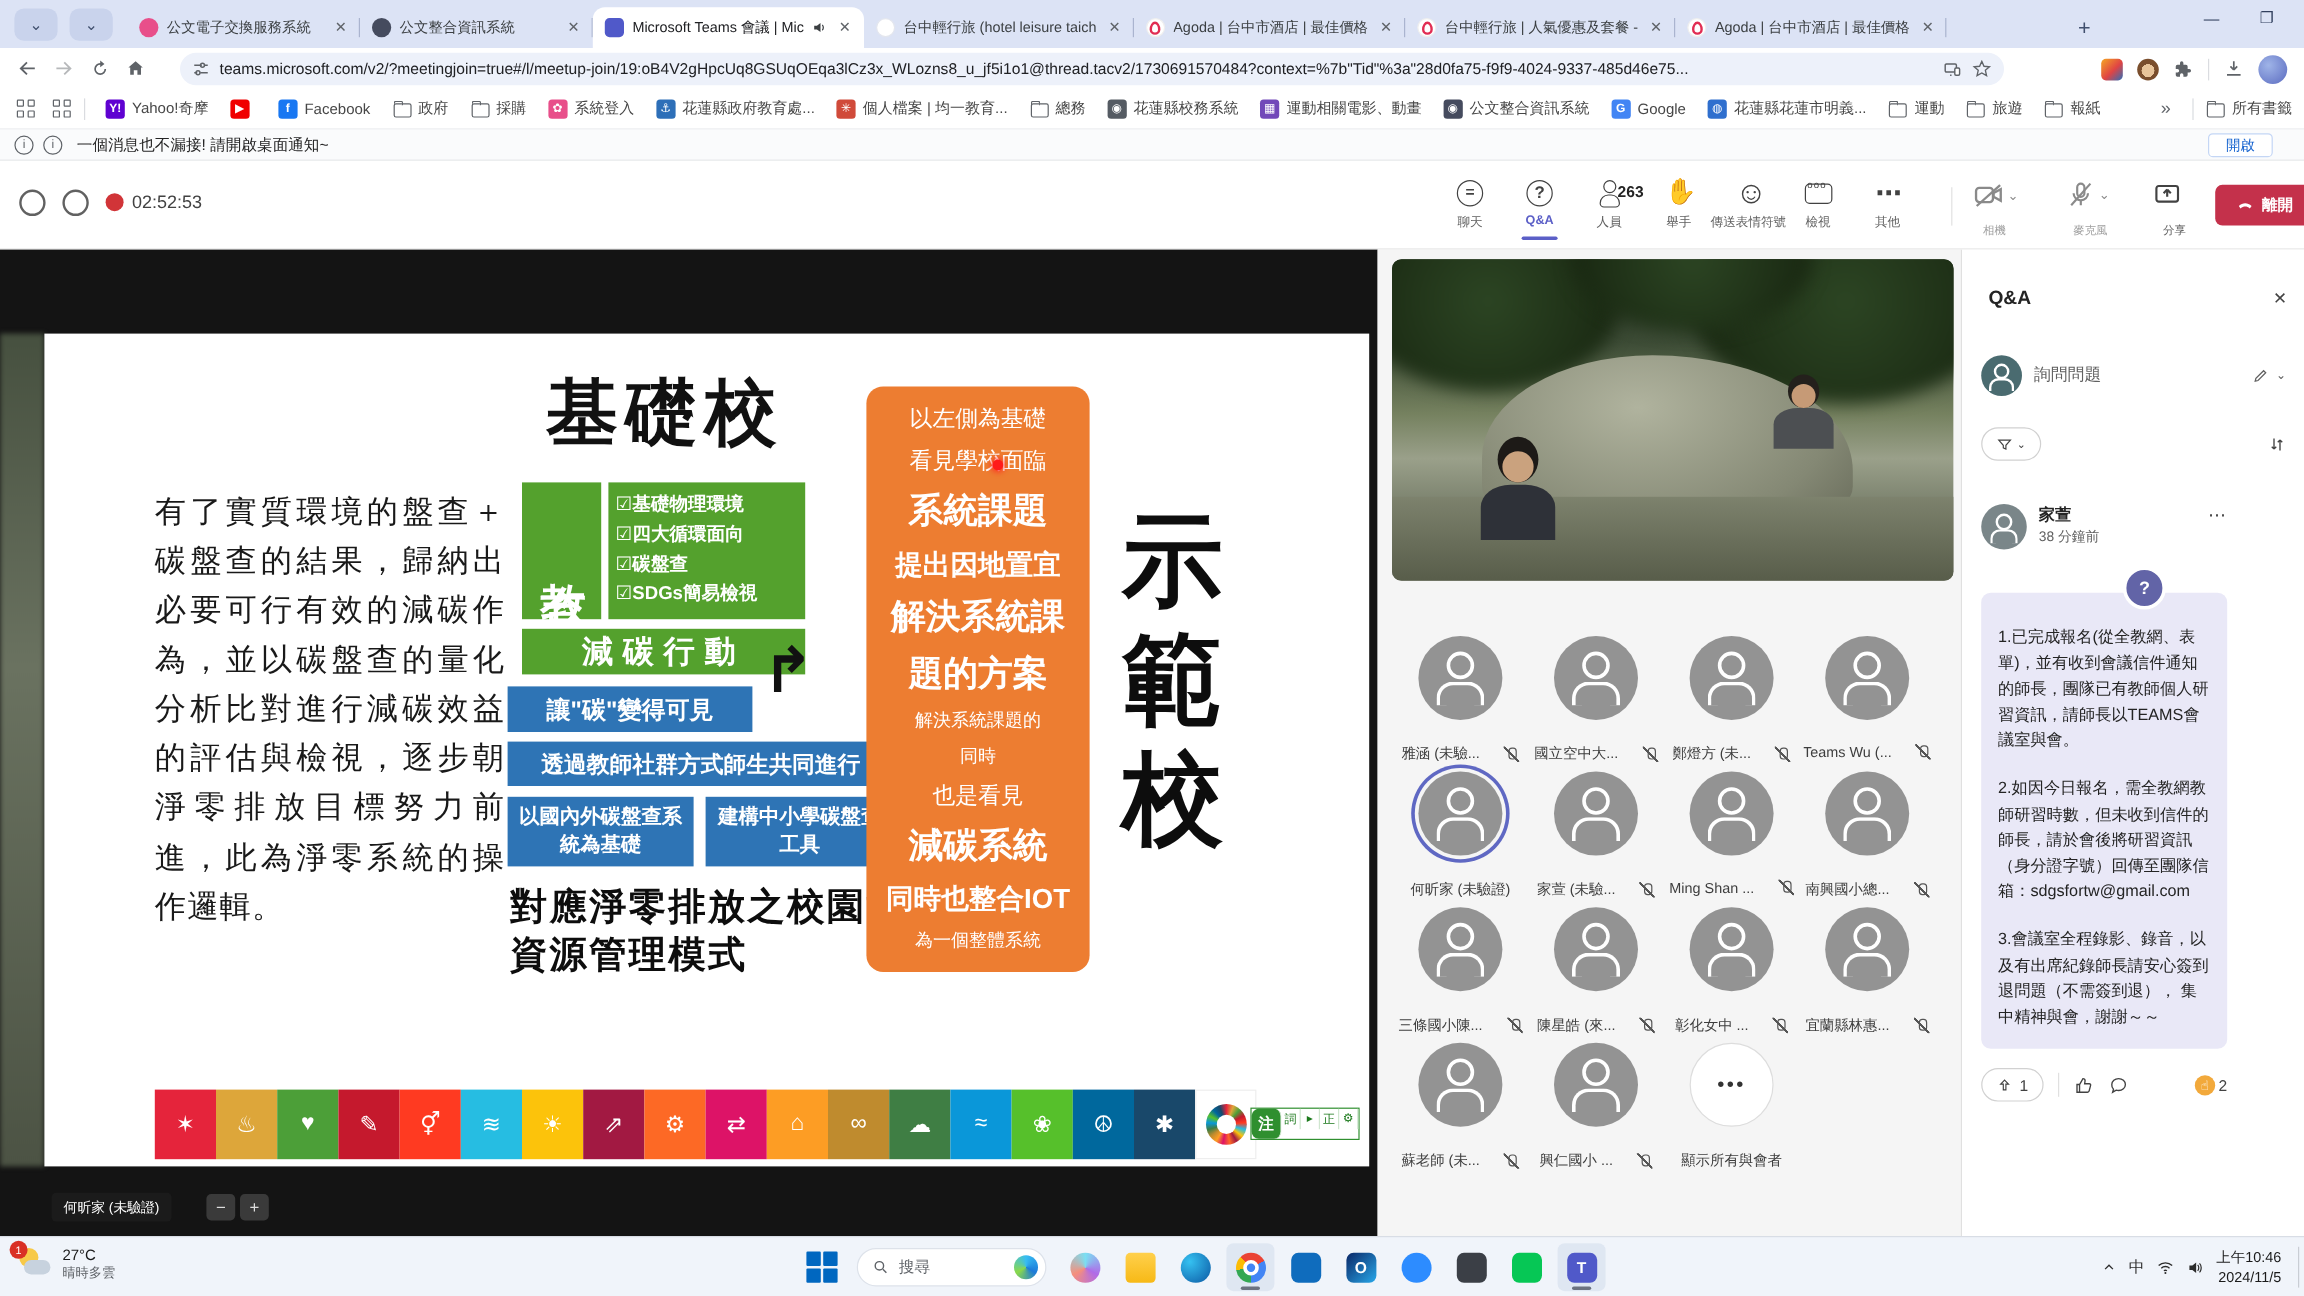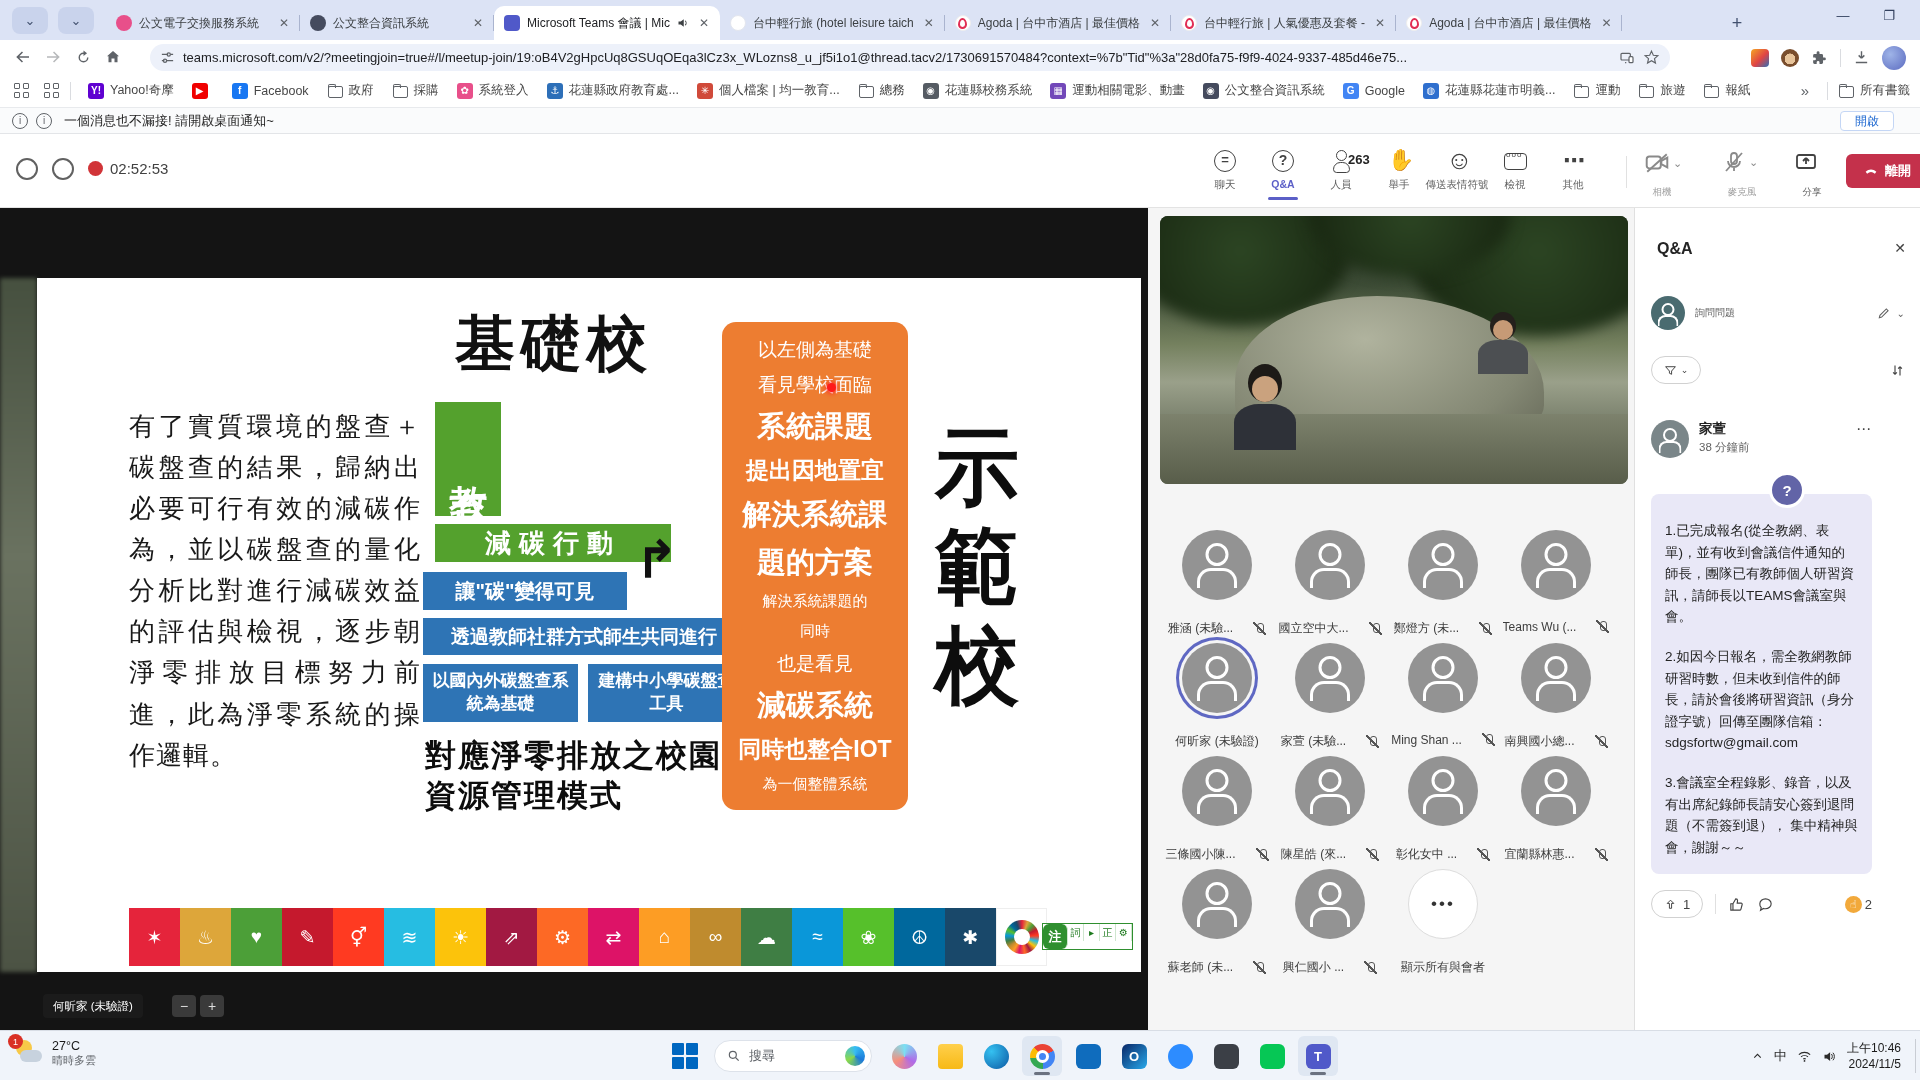--- a/index.html
+++ b/index.html
@@ -145,25 +145,25 @@
   .micoff:before{content:"";position:absolute;left:4px;top:1px;width:5px;height:8px;border:1.4px solid #555;border-radius:3px}
   .micoff:after{content:"";position:absolute;left:0;top:0;width:13px;height:13px;background:linear-gradient(45deg,transparent 45%,#555 45%,#555 55%,transparent 55%)}
 
   
   .qatitle{position:absolute;left:22px;top:32px;font-size:16px;font-weight:bold;color:#242424}
   .qaclose{position:absolute;right:14px;top:32px;color:#424242;font-size:14px}
   .composer{position:absolute;left:16px;top:88px;display:flex;align-items:center;gap:10px;width:254px}
   .cavatar{width:34px;height:34px;border-radius:50%;background:#4a6b70;position:relative;flex:0 0 34px}
   .cavatar:before{content:"";position:absolute;top:7px;left:50%;transform:translateX(-50%);width:9px;height:9px;border:2px solid #fff;border-radius:50%}
   .cavatar:after{content:"";position:absolute;top:19px;left:50%;transform:translateX(-50%);width:17px;height:9px;border:2px solid #fff;border-bottom:none;border-radius:8px 8px 0 0}
-  .ask{flex:1;font-size:10px;color:#616161}
+  .ask{flex:1;font-size:14px;color:#616161}
   .comprt{display:flex;align-items:center;gap:6px;color:#616161}
   .filterrow{position:absolute;left:16px;top:148px;width:254px;display:flex;align-items:center;justify-content:space-between}
   .fpill{width:50px;height:28px;border:1px solid #d1d1d1;border-radius:14px;display:flex;align-items:center;justify-content:center;gap:4px;color:#424242}
-  .qcard{position:absolute;left:16px;top:212px;width:221px}
+  .qcard{position:absolute;left:16px;top:212px;width:205px}
   .qhead{display:flex;align-items:flex-start;gap:10px}
   .qav{width:38px;height:38px;border-radius:50%;background:#7a8689;position:relative;flex:0 0 38px}
   .qav:before{content:"";position:absolute;top:8px;left:50%;transform:translateX(-50%);width:10px;height:10px;border:2px solid #fff;border-radius:50%}
   .qav:after{content:"";position:absolute;top:21px;left:50%;transform:translateX(-50%);width:19px;height:10px;border:2px solid #fff;border-bottom:none;border-radius:8px 8px 0 0}
   .qwho .qn{font-size:13.5px;font-weight:bold;color:#242424}
   .qwho .qt{font-size:11.5px;color:#616161;margin-top:2px}
   .qmore{margin-left:auto;color:#424242;font-size:15px;letter-spacing:1px}
   .qbadge{position:absolute;left:118px;top:52px;width:36px;height:36px;border-radius:50%;background:#6264a7;border:3px solid #fff;z-index:2;display:flex;align-items:center;justify-content:center;color:#fff;font-size:15px;font-weight:bold}
   .qbubble{position:relative;margin-top:36px;background:#e9e8f7;border-radius:8px;padding:26px 14px 16px;font-size:13.5px;line-height:1.6;color:#242424}
   .qbubble p+p{margin-top:18px}
@@ -555,20 +555,27 @@
     </div>
   </div>
 
   <div class="stage">
     <div class="sliver"></div>
 
     <div class="slide">
       <div class="s-title">基礎校</div>
       <div class="s-para">有了實質環境的盤查＋碳盤查的結果，歸納出必要可行有效的減碳作為，並以碳盤查的量化分析比對進行減碳效益的評估與檢視，逐步朝淨零排放目標努力前進，此為淨零系統的操作邏輯。</div>
       <div class="s-edu">教育</div>
+      <div class="s-check">
+
+      <div><span>☑</span><span>基礎物理環境</span></div>
+          <div><span>☑</span><span>四大循環面向</span></div>
+          <div><span>☑</span><span>碳盤查</span></div>
+          <div><span>☑</span><span>SDGs簡易檢視</span></div>
+        </div>
       <div class="s-gban">減碳行動</div>
       <div class="s-blue1">讓"碳"變得可見</div>
       <div class="s-arrow">↱</div>
       <div class="s-bban">透過教師社群方式師生共同進行</div>
       <div class="s-blue2">以國內外碳盤查系統為基礎</div>
       <div class="s-blue3">建構中小學碳盤查工具</div>
       <div class="s-black">對應淨零排放之校園能資源管理模式</div>
       <div class="s-orange">
 
       <div class="ln ln-m">以左側為基礎</div>

